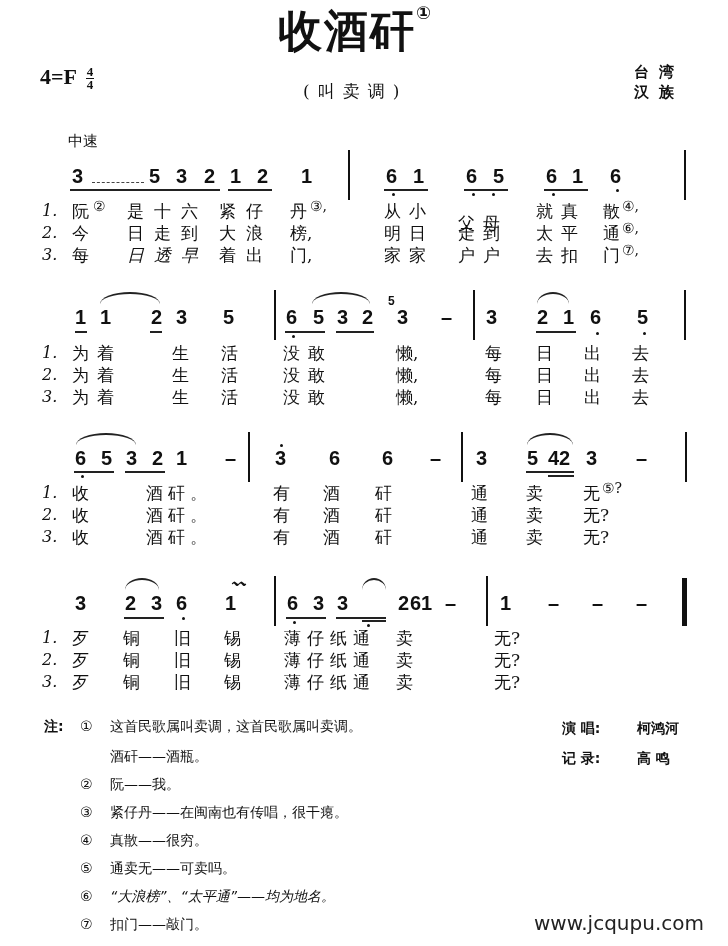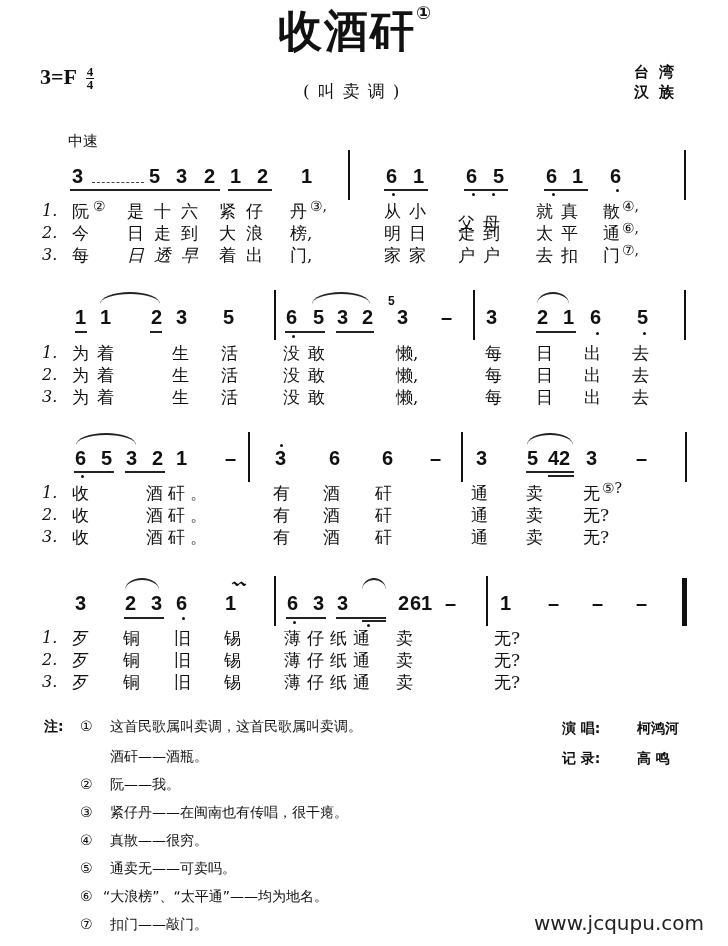--- a/index.html
+++ b/index.html
@@ -28,21 +28,21 @@
   .url { font-family:"DejaVu Sans", sans-serif; font-size:20px; color:#222; }
 </style>
 </head>
 <body>
 
 <div class="abs title" style="left:278px; top:2px;">
   <span>收酒矸</span><span class="sup">①</span>
 </div>
 <div class="abs sub" style="left:303px; top:80px;">(叫卖调)</div>
 <div class="abs key" style="left:40px; top:64px;">
-  <span>3=F</span>
+  <span>4=F</span>
   <span class="frac">
     <span class="num">4</span>
     <span class="den">4</span>
   </span>
 </div>
 <div class="abs origin" style="left:634px; top:62px;">
   <div>台湾</div>
   <div>汉族</div>
 </div>
 <div class="abs tempo" style="left:68px; top:132px;">中速</div>
@@ -308,21 +308,21 @@
   <div class="abs notes-sec" style="left:110px;top:748px;">酒矸——酒瓶。</div>
   <div class="abs notes-sec" style="left:80px;top:776px;">②</div>
   <div class="abs notes-sec" style="left:110px;top:776px;">阮——我。</div>
   <div class="abs notes-sec" style="left:80px;top:804px;">③</div>
   <div class="abs notes-sec" style="left:110px;top:804px;">紧仔丹——在闽南也有传唱，很干瘪。</div>
   <div class="abs notes-sec" style="left:80px;top:832px;">④</div>
   <div class="abs notes-sec" style="left:110px;top:832px;">真散——很穷。</div>
   <div class="abs notes-sec" style="left:80px;top:860px;">⑤</div>
   <div class="abs notes-sec" style="left:110px;top:860px;">通卖无——可卖吗。</div>
   <div class="abs notes-sec" style="left:80px;top:888px;">⑥</div>
-  <div class="abs notes-sec" style="left:103px;top:888px;">“大浪榜”、“太平通”——均为地名。</div>
+  <div class="abs notes-sec" style="left:110px;top:888px;font-style:italic;">“大浪榜”、“太平通”——均为地名。</div>
   <div class="abs notes-sec" style="left:80px;top:916px;">⑦</div>
   <div class="abs notes-sec" style="left:110px;top:916px;">扣门——敲门。</div>
 </div>
 
 <div>
   <div class="abs credit" style="left:562px;top:720px;">演  唱:</div>
   <div class="abs credit" style="left:637px;top:720px;">柯鸿河</div>
   <div class="abs credit" style="left:562px;top:750px;">记  录:</div>
   <div class="abs credit" style="left:637px;top:750px;">高  鸣</div>
 </div>

